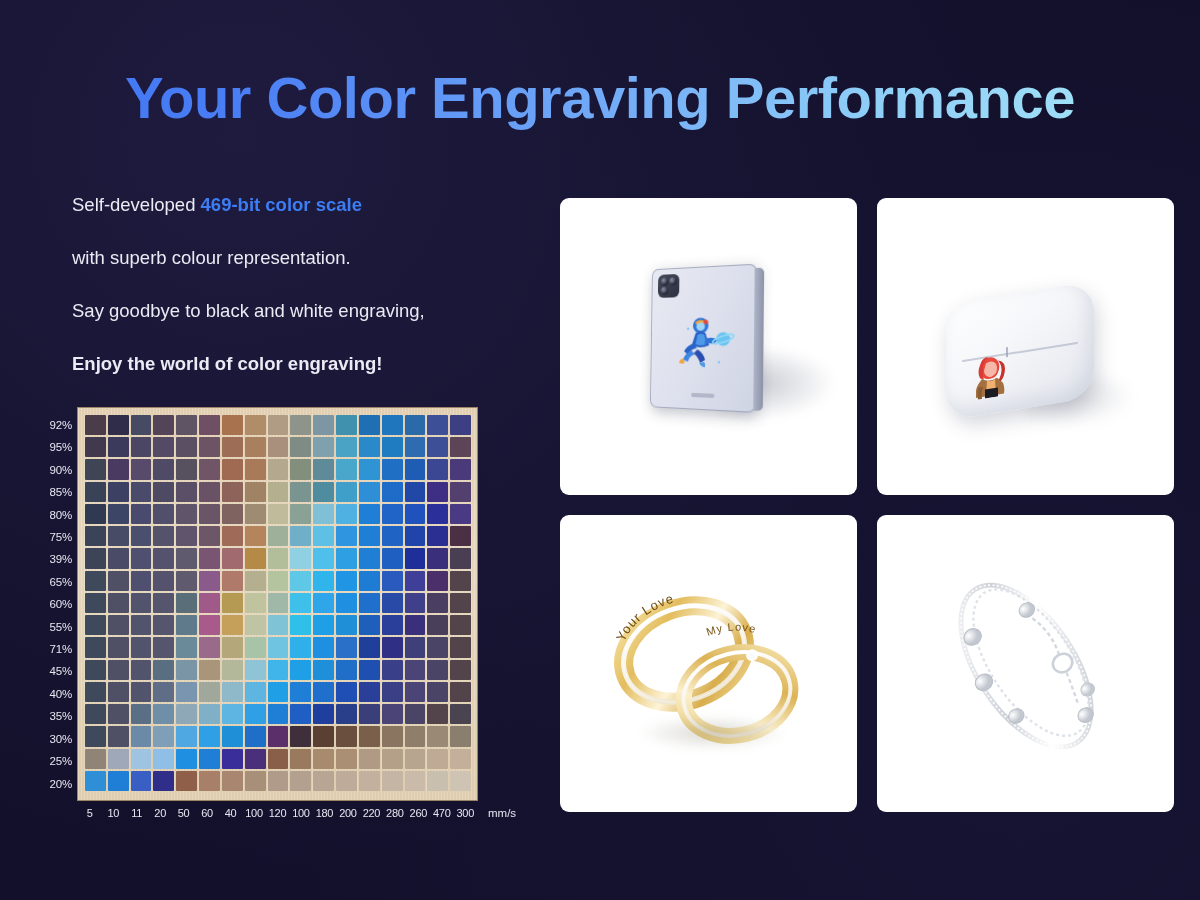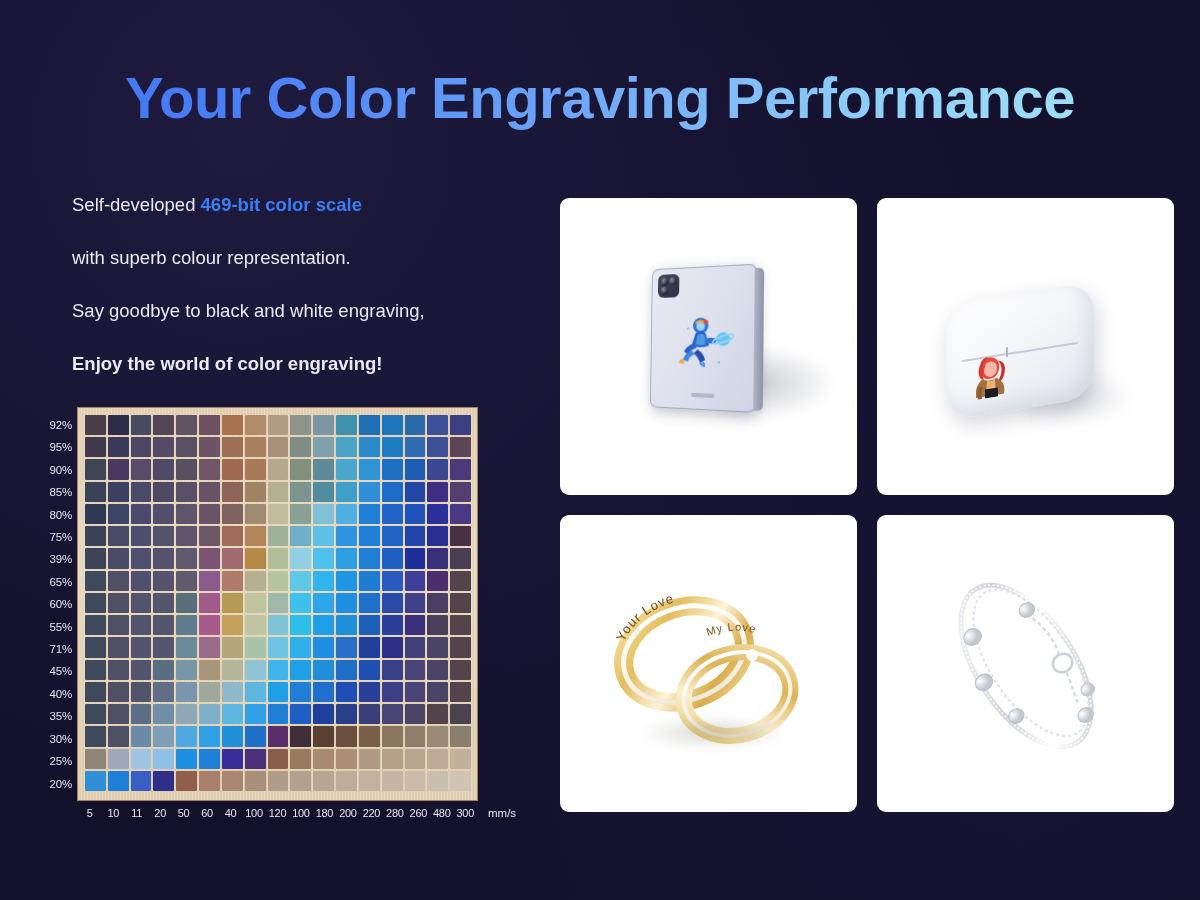--- a/index.html
+++ b/index.html
@@ -608,21 +608,21 @@
         <div class="x-tick">60</div>
         <div class="x-tick">40</div>
         <div class="x-tick">100</div>
         <div class="x-tick">120</div>
         <div class="x-tick">100</div>
         <div class="x-tick">180</div>
         <div class="x-tick">200</div>
         <div class="x-tick">220</div>
         <div class="x-tick">280</div>
         <div class="x-tick">260</div>
-        <div class="x-tick">480</div>
+        <div class="x-tick">470</div>
         <div class="x-tick">300</div>
       </div>
     <div class="x-unit">mm/s</div>
   </div>
 
   <div class="cards">
 
     <div class="card">
       <div class="card-media">
         <div class="tablet-scene">

